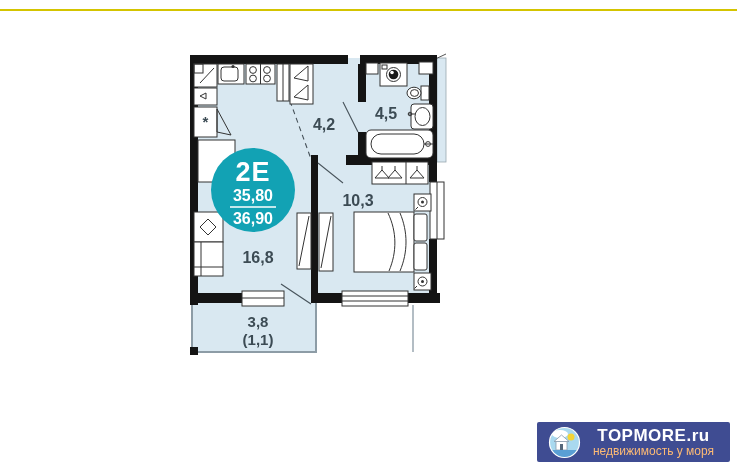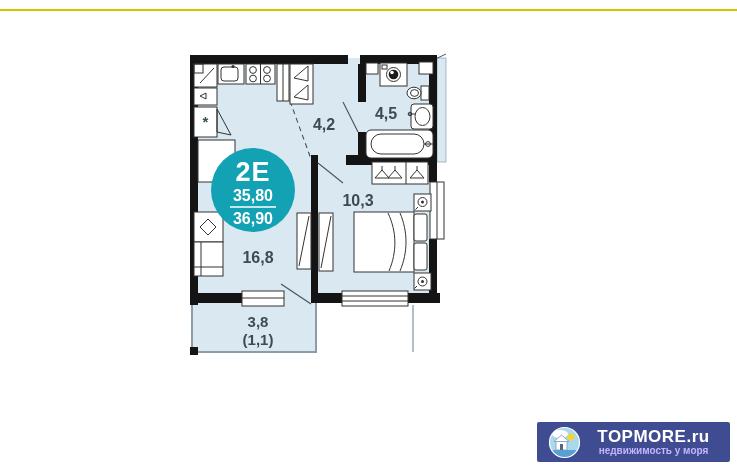--- a/index.html
+++ b/index.html
@@ -13,21 +13,21 @@
   .badge-big{font-family:"Liberation Sans",sans-serif;font-size:27px;font-weight:bold;fill:#ffffff;letter-spacing:1px;}
   .badge-num{font-family:"Liberation Sans",sans-serif;font-size:16px;font-weight:bold;fill:#ffffff;}
   .fixture{fill:#ffffff;stroke:#333333;stroke-width:1;}
   .thin{fill:none;stroke:#333333;stroke-width:1;}
   .wall{fill:#141414;}
   
   #watermark{position:absolute;left:537px;top:422px;width:193px;height:40px;background:#3f4c92;
              border-radius:2px;display:flex;align-items:center;padding:0 4px 0 11px;box-sizing:border-box;}
   #wm-text{flex:1;display:flex;flex-direction:column;align-items:center;line-height:1.05;}
   #wm-brand{color:#ffffff;font-weight:bold;font-size:17px;letter-spacing:.5px;}
-  #wm-tagline{color:#c4b5fd;font-size:10px;white-space:nowrap;font-weight:bold;}
+  #wm-tagline{color:#fdba74;font-size:12px;white-space:nowrap;}
 </style>
 </head>
 <body>
 
 <div id="screen">
   <div id="topline"></div>
 
   <svg id="plan" width="737" height="466" viewBox="0 0 737 466">
 
     <rect x="192" y="58" width="245" height="242" fill="#d9e8f1"></rect>

